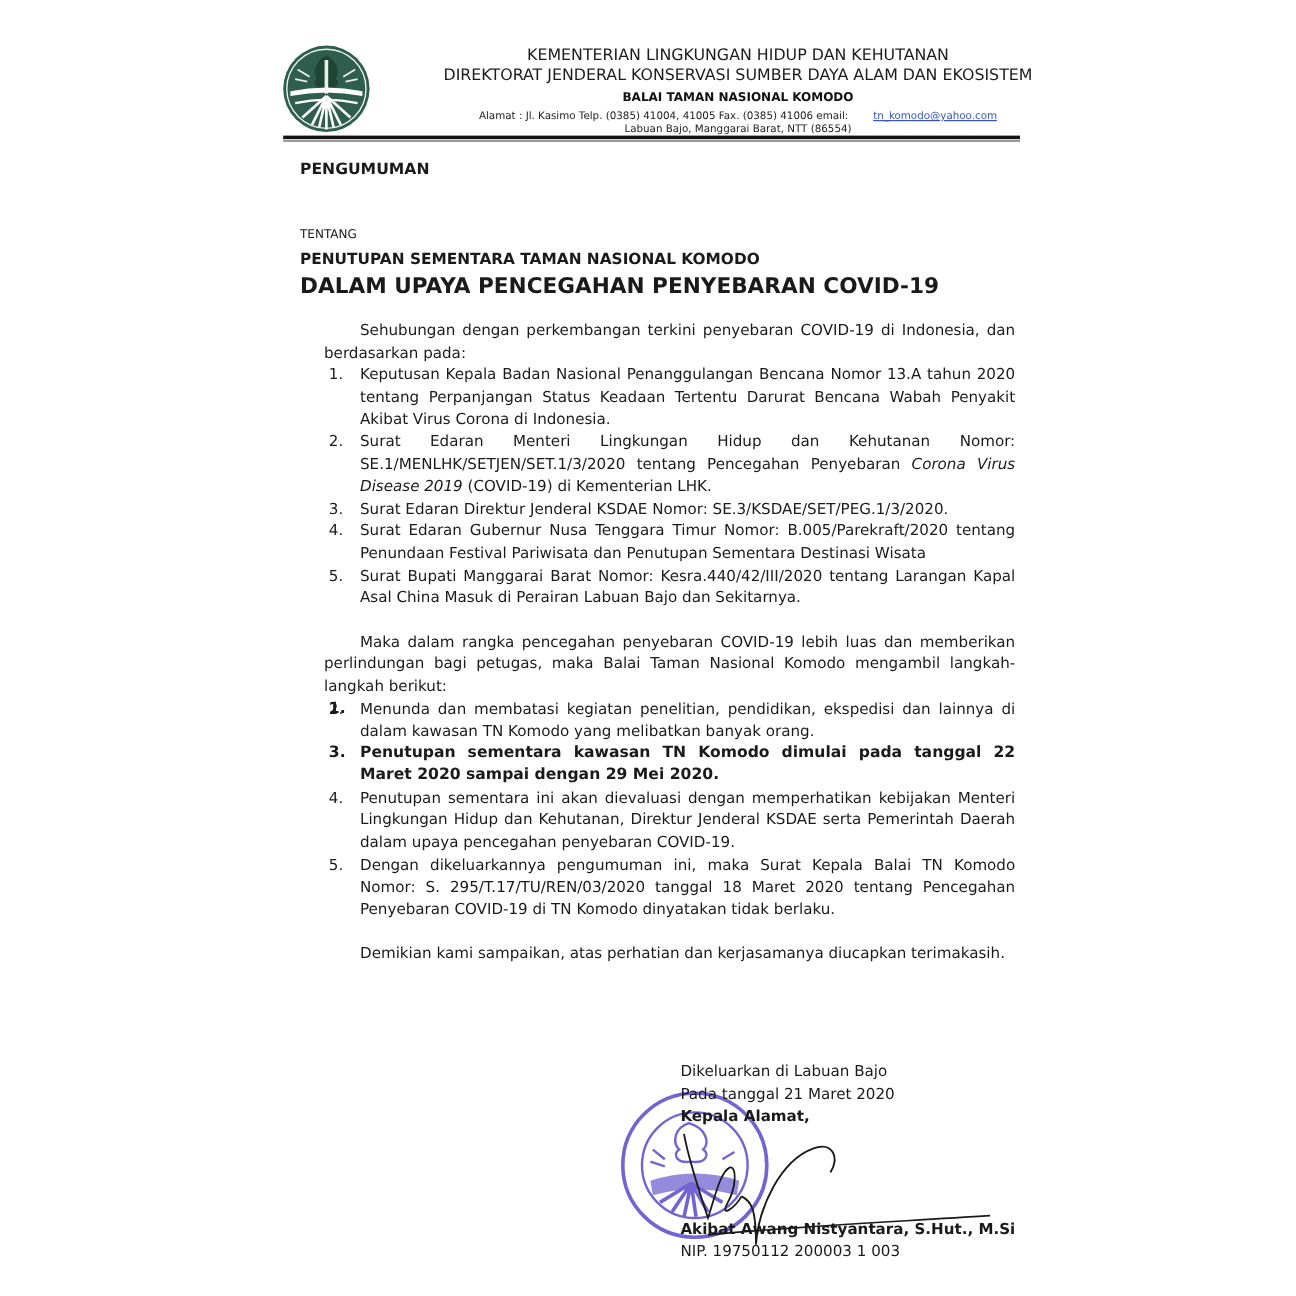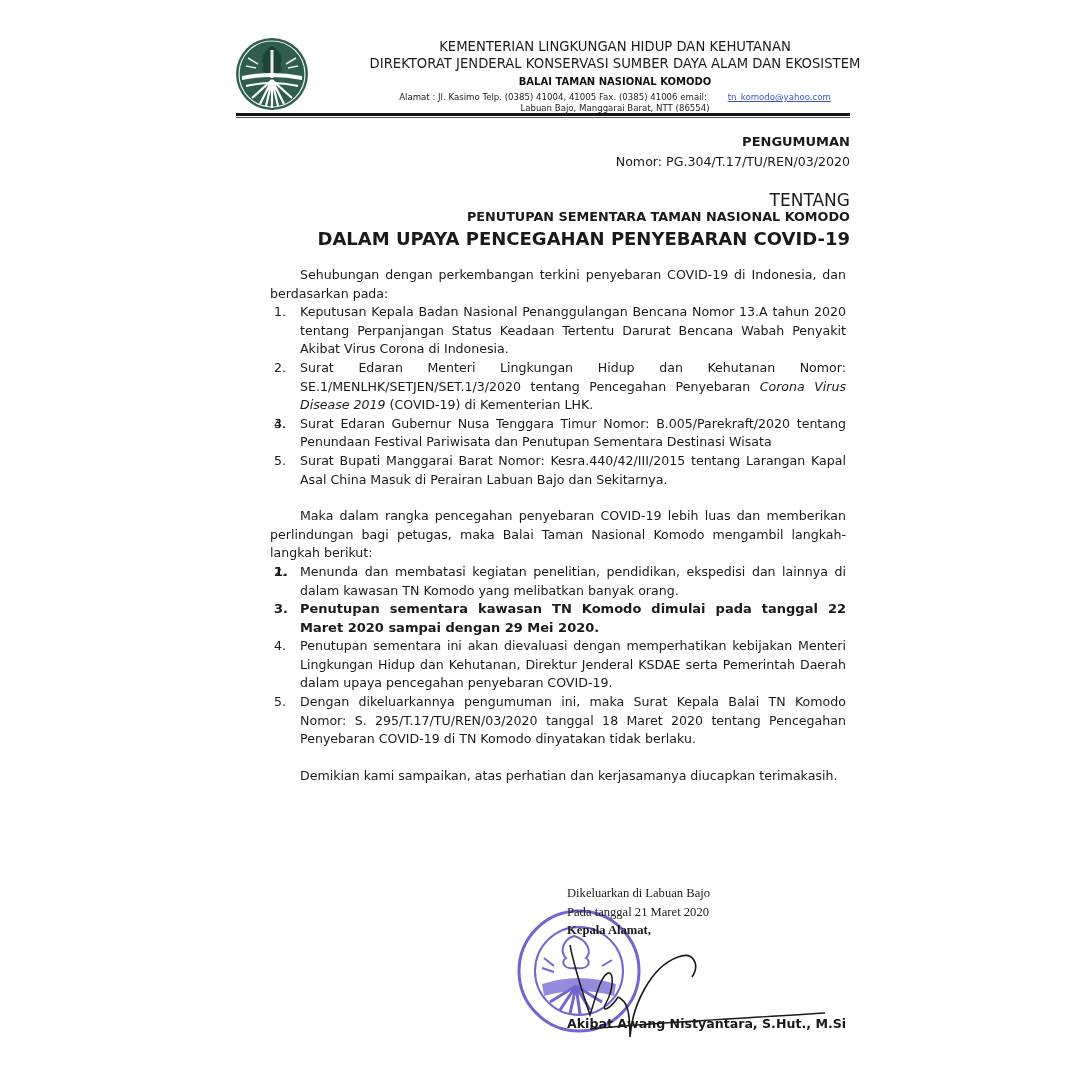--- a/index.html
+++ b/index.html
@@ -14,39 +14,39 @@
   .kop { position: absolute; left: 320px; top: 26px; width: 590px; text-align: center; }
   .kop .l1, .kop .l2 { font-size: 13.2px; line-height: 17px; letter-spacing: 0px; color: #1b1b1b; }
   .kop .l3 { font-size: 10px; font-weight: bold; line-height: 20px; color: #111; }
   .kop .l4 { font-size: 8.6px; line-height: 11px; color: #222; white-space: nowrap; }
   .kop .l5 { font-size: 8.6px; line-height: 11px; color: #222; }
   .kop .email { color: #3a55c7; text-decoration: underline; padding-left: 18px; }
   .rule { position: absolute; left: 236px; top: 101px; width: 614px; height: 3px; background: #151515; }
   .rule2 { position: absolute; left: 236px; top: 105px; width: 614px; height: 1px; background: #555; }
 
   
-  .center { position: absolute; left: 250px; width: 600px; text-align: right; }
+  .center { position: absolute; left: 250px; width: 600px; text-align: left; }
   .t-peng { top: 122px; font-size: 13px; font-weight: bold; }
   .t-nomor { top: 142px; font-size: 12.6px; }
-  .t-tentang { top: 178px; font-size: 17px; }
+  .t-tentang { top: 178px; font-size: 10px; }
   .t-judul1 { top: 197px; font-size: 12.8px; font-weight: bold; }
   .t-judul2 { top: 216px; font-size: 18px; font-weight: bold; }
 
   
   .body { position: absolute; left: 270px; top: 254px; width: 576px; font-size: 12.6px; line-height: 18.6px; }
   .para { text-align: justify; text-indent: 30px; margin: 0; }
   ol { margin: 0; padding: 0; list-style: none; }
   ol li { position: relative; padding-left: 30px; text-align: justify; }
   ol li .num { position: absolute; left: 4px; top: 0; }
   .bold { font-weight: bold; font-size: 13px; }
   .gap { height: 18px; }
   em { font-style: italic; }
 
   
-  .sign { position: absolute; left: 567px; top: 872px; font-size: 12.6px; line-height: 18.5px; font-family: Liberation Serif, serif; }
+  .sign { position: absolute; left: 567px; top: 872px; font-size: 12.6px; line-height: 18.5px; }
   .sign .head { font-weight: bold; }
   .signer { position: absolute; left: 567px; top: 1003px; font-size: 12.6px; line-height: 18.5px; }
   .signer .name { font-weight: bold; }
   .stamp { position: absolute; left: 514px; top: 894px; width: 130px; height: 130px; opacity: 0.85; }
   .signature { position: absolute; left: 560px; top: 925px; width: 270px; height: 115px; }
 </style>
 </head>
 <body>
 
 <div class="page">
@@ -66,33 +66,32 @@
     <div class="l1">KEMENTERIAN LINGKUNGAN HIDUP DAN KEHUTANAN</div>
     <div class="l2">DIREKTORAT JENDERAL KONSERVASI SUMBER DAYA ALAM DAN EKOSISTEM</div>
     <div class="l3">BALAI TAMAN NASIONAL KOMODO</div>
     <div class="l4"><span>Alamat : Jl.  Kasimo Telp. (0385) 41004, 41005 Fax. (0385) 41006 email: </span><span class="email">tn_komodo@yahoo.com</span></div>
     <div class="l5">Labuan Bajo, Manggarai Barat, NTT (86554)</div>
   </div>
   <div class="rule"></div>
   <div class="rule2"></div>
 
   <div class="center t-peng">PENGUMUMAN</div>
-  <div class="center t-nomor">Nomor: PG.304/T.17/TU/REN/03/2020</div>
   <div class="center t-tentang">TENTANG</div>
   <div class="center t-judul1">PENUTUPAN SEMENTARA TAMAN NASIONAL KOMODO</div>
   <div class="center t-judul2">DALAM UPAYA PENCEGAHAN PENYEBARAN COVID-19</div>
 
   <div class="body">
     <p class="para">Sehubungan dengan perkembangan terkini penyebaran COVID-19 di Indonesia, dan berdasarkan pada:</p>
     <ol>
       <li><span class="num">1.</span><span>Keputusan Kepala Badan Nasional Penanggulangan Bencana Nomor 13.A tahun 2020 tentang Perpanjangan Status Keadaan Tertentu Darurat Bencana Wabah Penyakit Akibat Virus Corona di Indonesia.</span></li>
       <li><span class="num">2.</span><span>Surat Edaran Menteri Lingkungan Hidup dan Kehutanan Nomor: SE.1/MENLHK/SETJEN/SET.1/3/2020 tentang Pencegahan Penyebaran </span><em>Corona Virus Disease 2019</em><span> (COVID-19) di Kementerian LHK.</span></li>
-      <li><span class="num">3.</span></li>
+      <li><span class="num">3.</span><span>Surat Edaran Direktur Jenderal KSDAE Nomor: SE.3/KSDAE/SET/PEG.1/3/2020.</span></li>
       <li><span class="num">4.</span><span>Surat Edaran Gubernur Nusa Tenggara Timur Nomor: B.005/Parekraft/2020 tentang Penundaan Festival Pariwisata dan Penutupan Sementara Destinasi Wisata</span></li>
-      <li><span class="num">5.</span><span>Surat Bupati Manggarai Barat Nomor: Kesra.440/42/III/2015 tentang Larangan Kapal Asal China Masuk di Perairan Labuan Bajo dan Sekitarnya.</span></li>
+      <li><span class="num">5.</span><span>Surat Bupati Manggarai Barat Nomor: Kesra.440/42/III/2020 tentang Larangan Kapal Asal China Masuk di Perairan Labuan Bajo dan Sekitarnya.</span></li>
     </ol>
     <div class="gap"></div>
     <p class="para">Maka dalam rangka pencegahan penyebaran COVID-19 lebih luas dan memberikan perlindungan bagi petugas, maka Balai Taman Nasional Komodo mengambil langkah-langkah berikut:</p>
     <ol>
       <li class="bold"><span class="num">1.</span></li>
       <li><span class="num">2.</span><span>Menunda dan membatasi kegiatan penelitian, pendidikan, ekspedisi dan lainnya di dalam kawasan TN Komodo yang melibatkan banyak orang.</span></li>
       <li class="bold"><span class="num">3.</span><span>Penutupan sementara kawasan TN Komodo dimulai pada tanggal 22 Maret 2020 sampai dengan 29 Mei 2020.</span></li>
       <li><span class="num">4.</span><span>Penutupan sementara ini akan dievaluasi dengan memperhatikan kebijakan Menteri Lingkungan Hidup dan Kehutanan, Direktur Jenderal KSDAE serta Pemerintah Daerah dalam upaya pencegahan penyebaran COVID-19.</span></li>
       <li><span class="num">5.</span><span>Dengan dikeluarkannya pengumuman ini, maka Surat Kepala Balai TN Komodo Nomor: S. 295/T.17/TU/REN/03/2020 tanggal 18 Maret 2020 tentang Pencegahan Penyebaran COVID-19 di TN Komodo dinyatakan tidak berlaku.</span></li>
     </ol>
@@ -116,15 +115,16 @@
   </div>
 
   <svg class="signature" viewBox="0 0 270 115">
     <path d="M10 8 C14 30 24 60 30 78 C36 60 40 40 48 36 C54 34 54 52 46 66 C40 78 52 70 58 60" fill="none" stroke="#1a1a1a" stroke-width="1.5"></path>
     <path d="M58 60 C66 64 70 70 70 100 C72 70 90 30 118 20 C134 14 140 28 132 40" fill="none" stroke="#1a1a1a" stroke-width="1.6"></path>
     <path d="M30 92 C90 86 170 82 265 76" fill="none" stroke="#1a1a1a" stroke-width="1.4"></path>
   </svg>
 
   <div class="signer">
     <div class="name">Akibat Awang Nistyantara, S.Hut., M.Si</div>
+    <div>NIP. 19750112 200003 1 003</div>
   </div>
 
 </div>
 
 </body></html>

